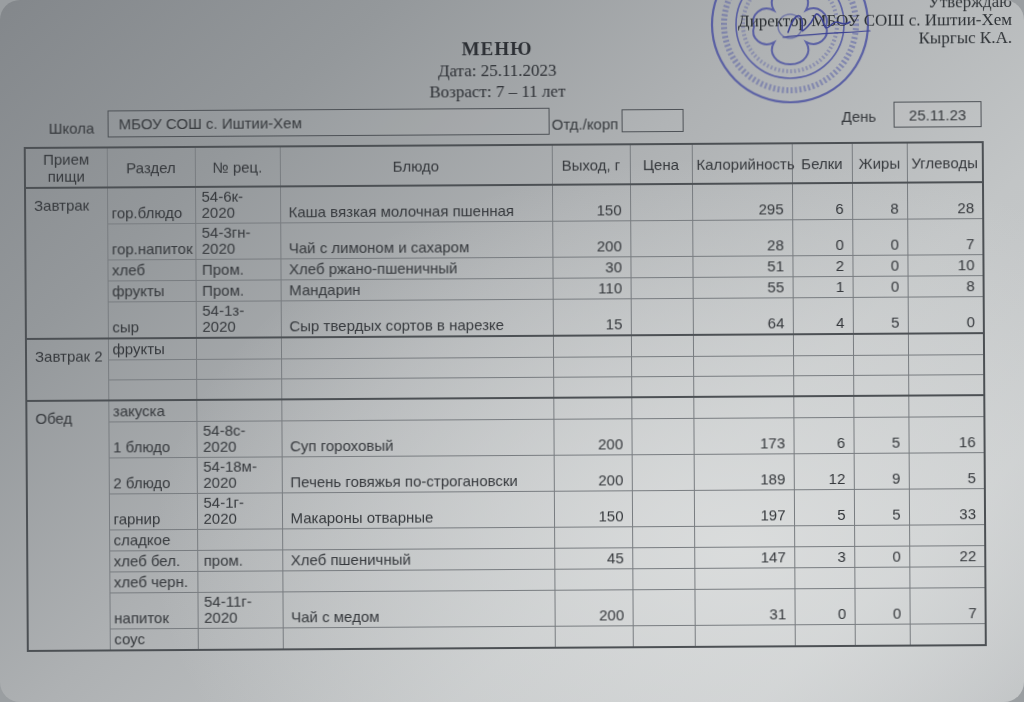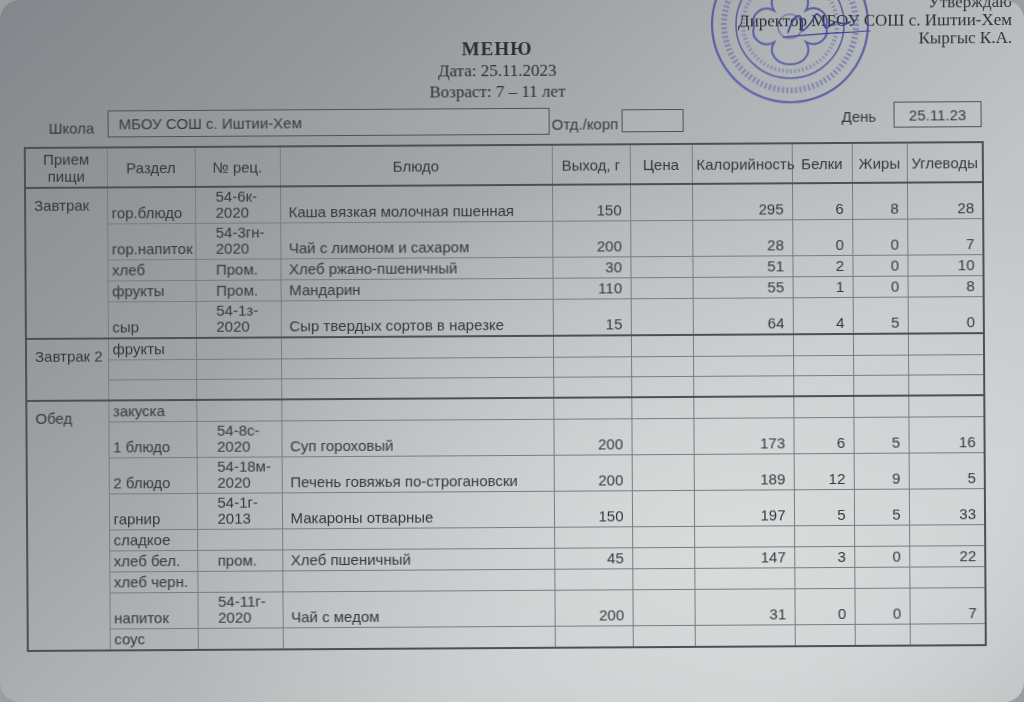--- a/index.html
+++ b/index.html
@@ -44,21 +44,21 @@
   .menu th,.menu td{border:1px solid #787c80;font-size:15px;color:#35383c;
     font-weight:normal;padding:1px 4px;overflow:visible;}
   .menu th{height:36px;text-align:center;vertical-align:middle;white-space:pre-line;
     line-height:17px;border-bottom:1.5px solid #54585c;}
   .menu td{vertical-align:bottom;line-height:17px;padding-bottom:2px;}
   .menu tr{height:20px;}
   .menu tr.tall{height:36px;}
   .menu td.meal-cell{vertical-align:top;padding-top:8px;padding-left:8px;
     border-left:2.5px solid #4c5054;}
   .menu td.razdel-cell{}
-  .menu td.rec-cell{padding-left:20px;white-space:pre-line;line-height:16px;}
+  .menu td.rec-cell{padding-left:6px;white-space:pre-line;line-height:16px;}
   .menu td.dish-cell{padding-left:8px;}
   .menu td.num{text-align:right;padding-right:8px;}
   .menu tr.section-start td{border-top:2px solid #4c5054;}
 </style>
 </head>
 <body>
 
 <div id="photo">
   <div id="content">
 
@@ -253,21 +253,21 @@
             <td class="out-cell num">200</td>
             <td class="price-cell num"></td>
             <td class="kcal-cell num">189</td>
             <td class="protein-cell num">12</td>
             <td class="fat-cell num">9</td>
             <td class="carbs-cell num">5</td>
           </tr>
           <tr class="tall">
             <td class="razdel-cell">гарнир</td>
             <td class="rec-cell">54-1г-
-2013</td>
+2020</td>
             <td class="dish-cell">Макароны отварные</td>
             <td class="out-cell num">150</td>
             <td class="price-cell num"></td>
             <td class="kcal-cell num">197</td>
             <td class="protein-cell num">5</td>
             <td class="fat-cell num">5</td>
             <td class="carbs-cell num">33</td>
           </tr>
           <tr>
             <td class="razdel-cell">сладкое</td>

